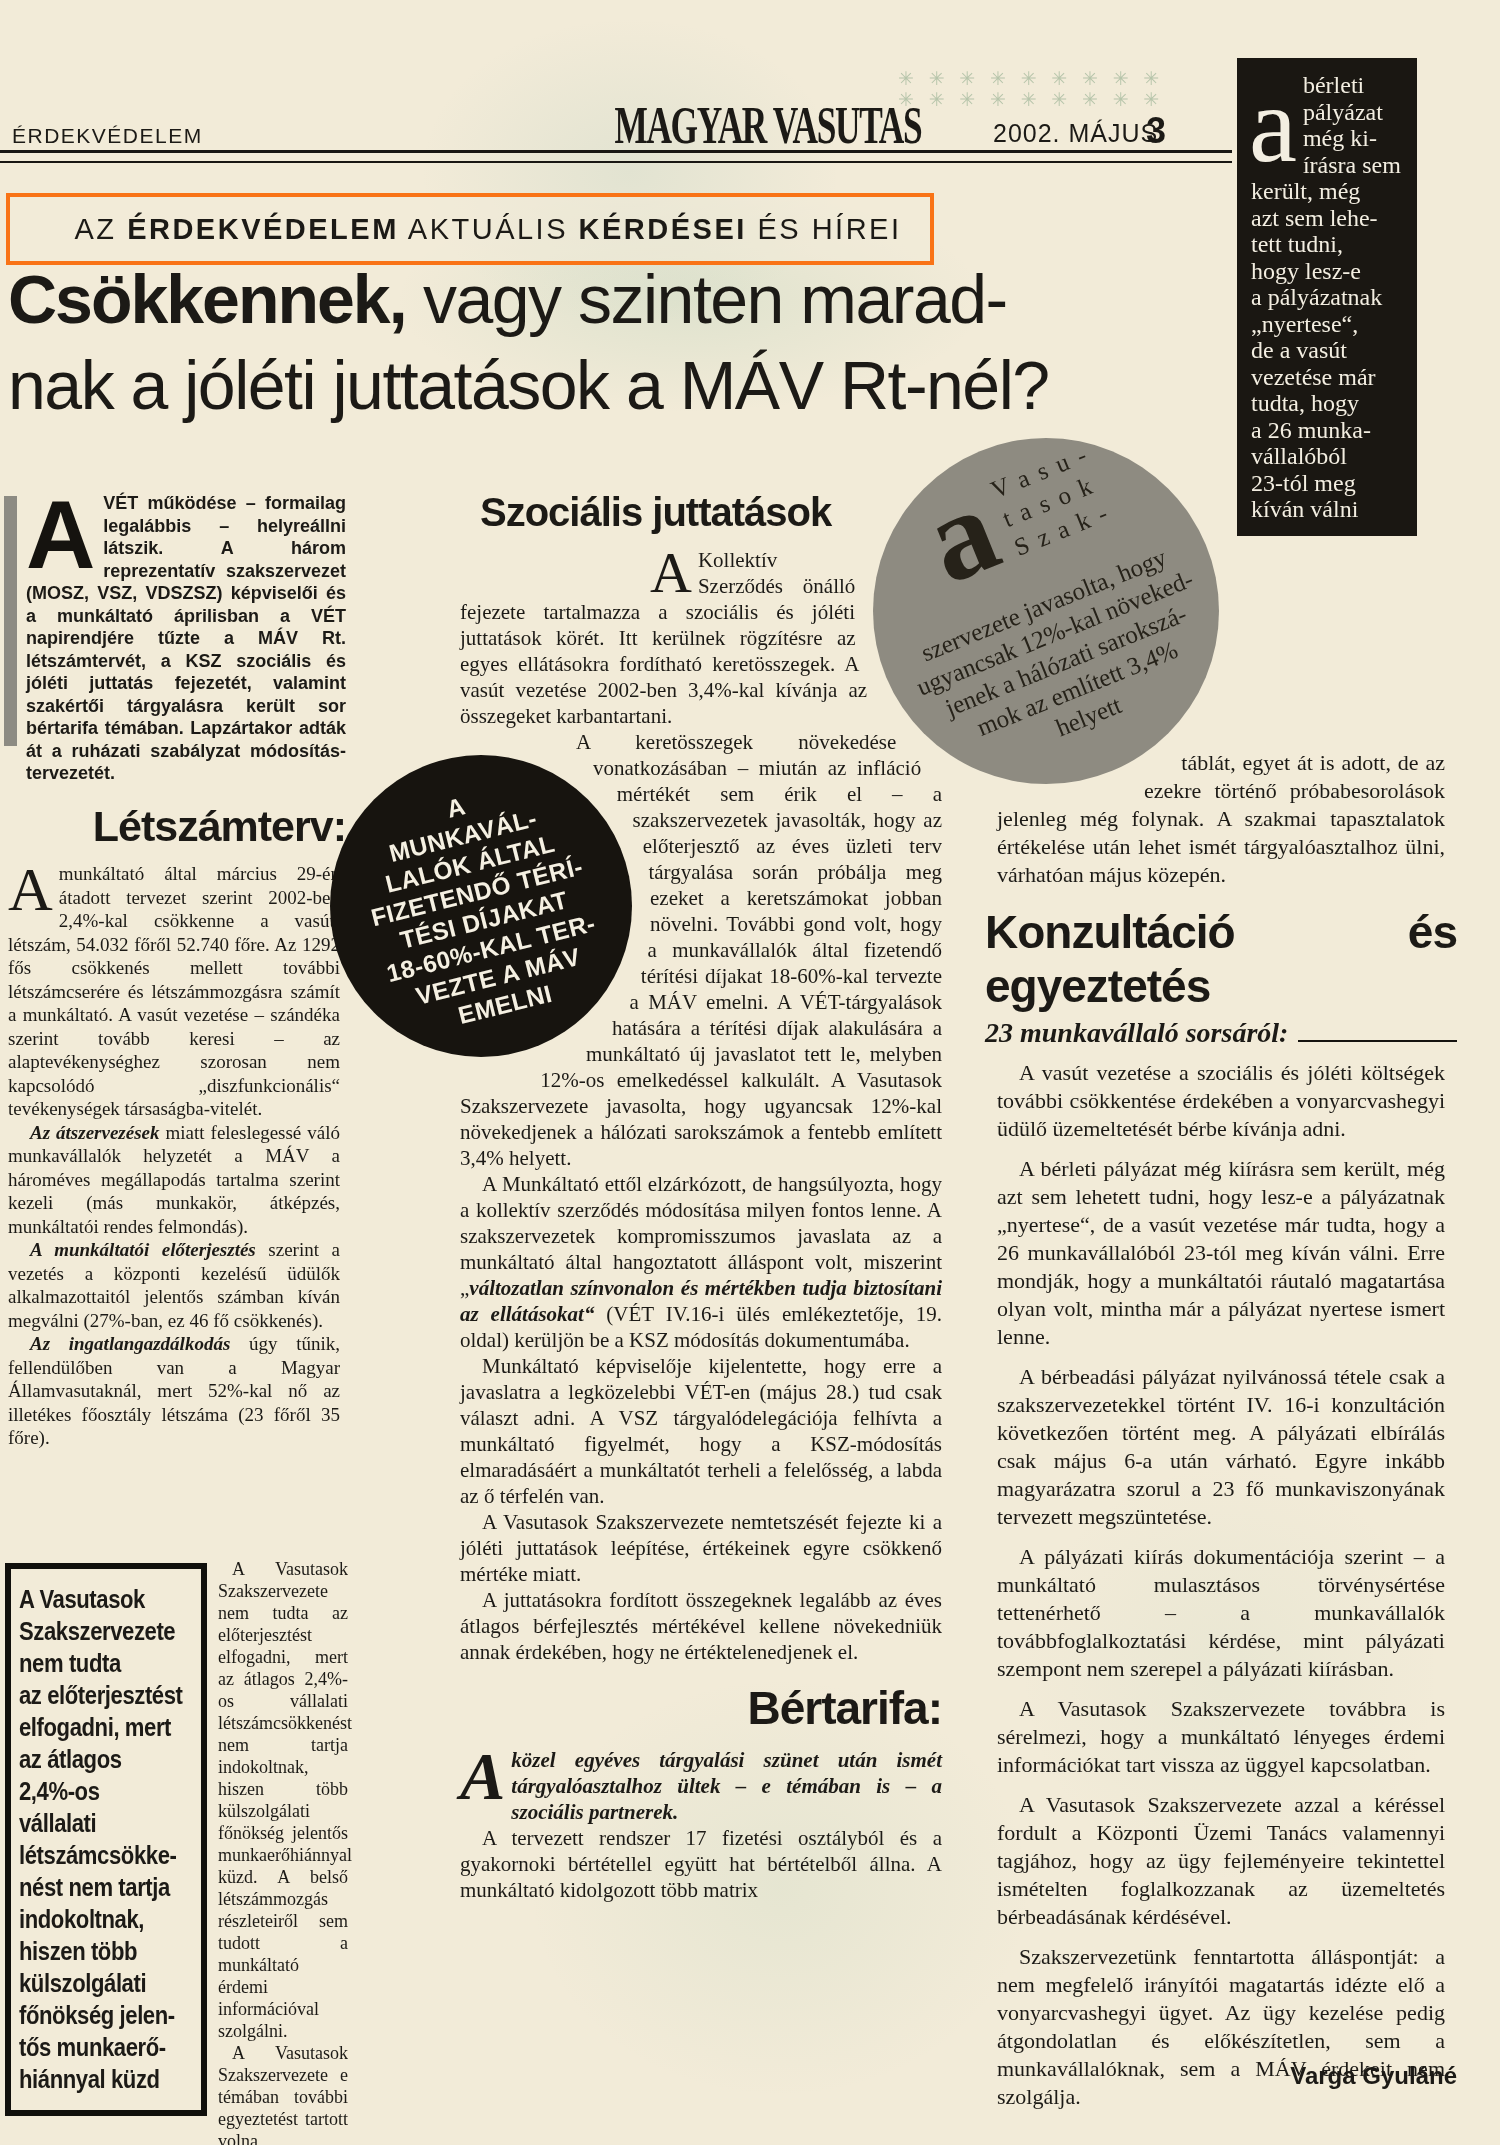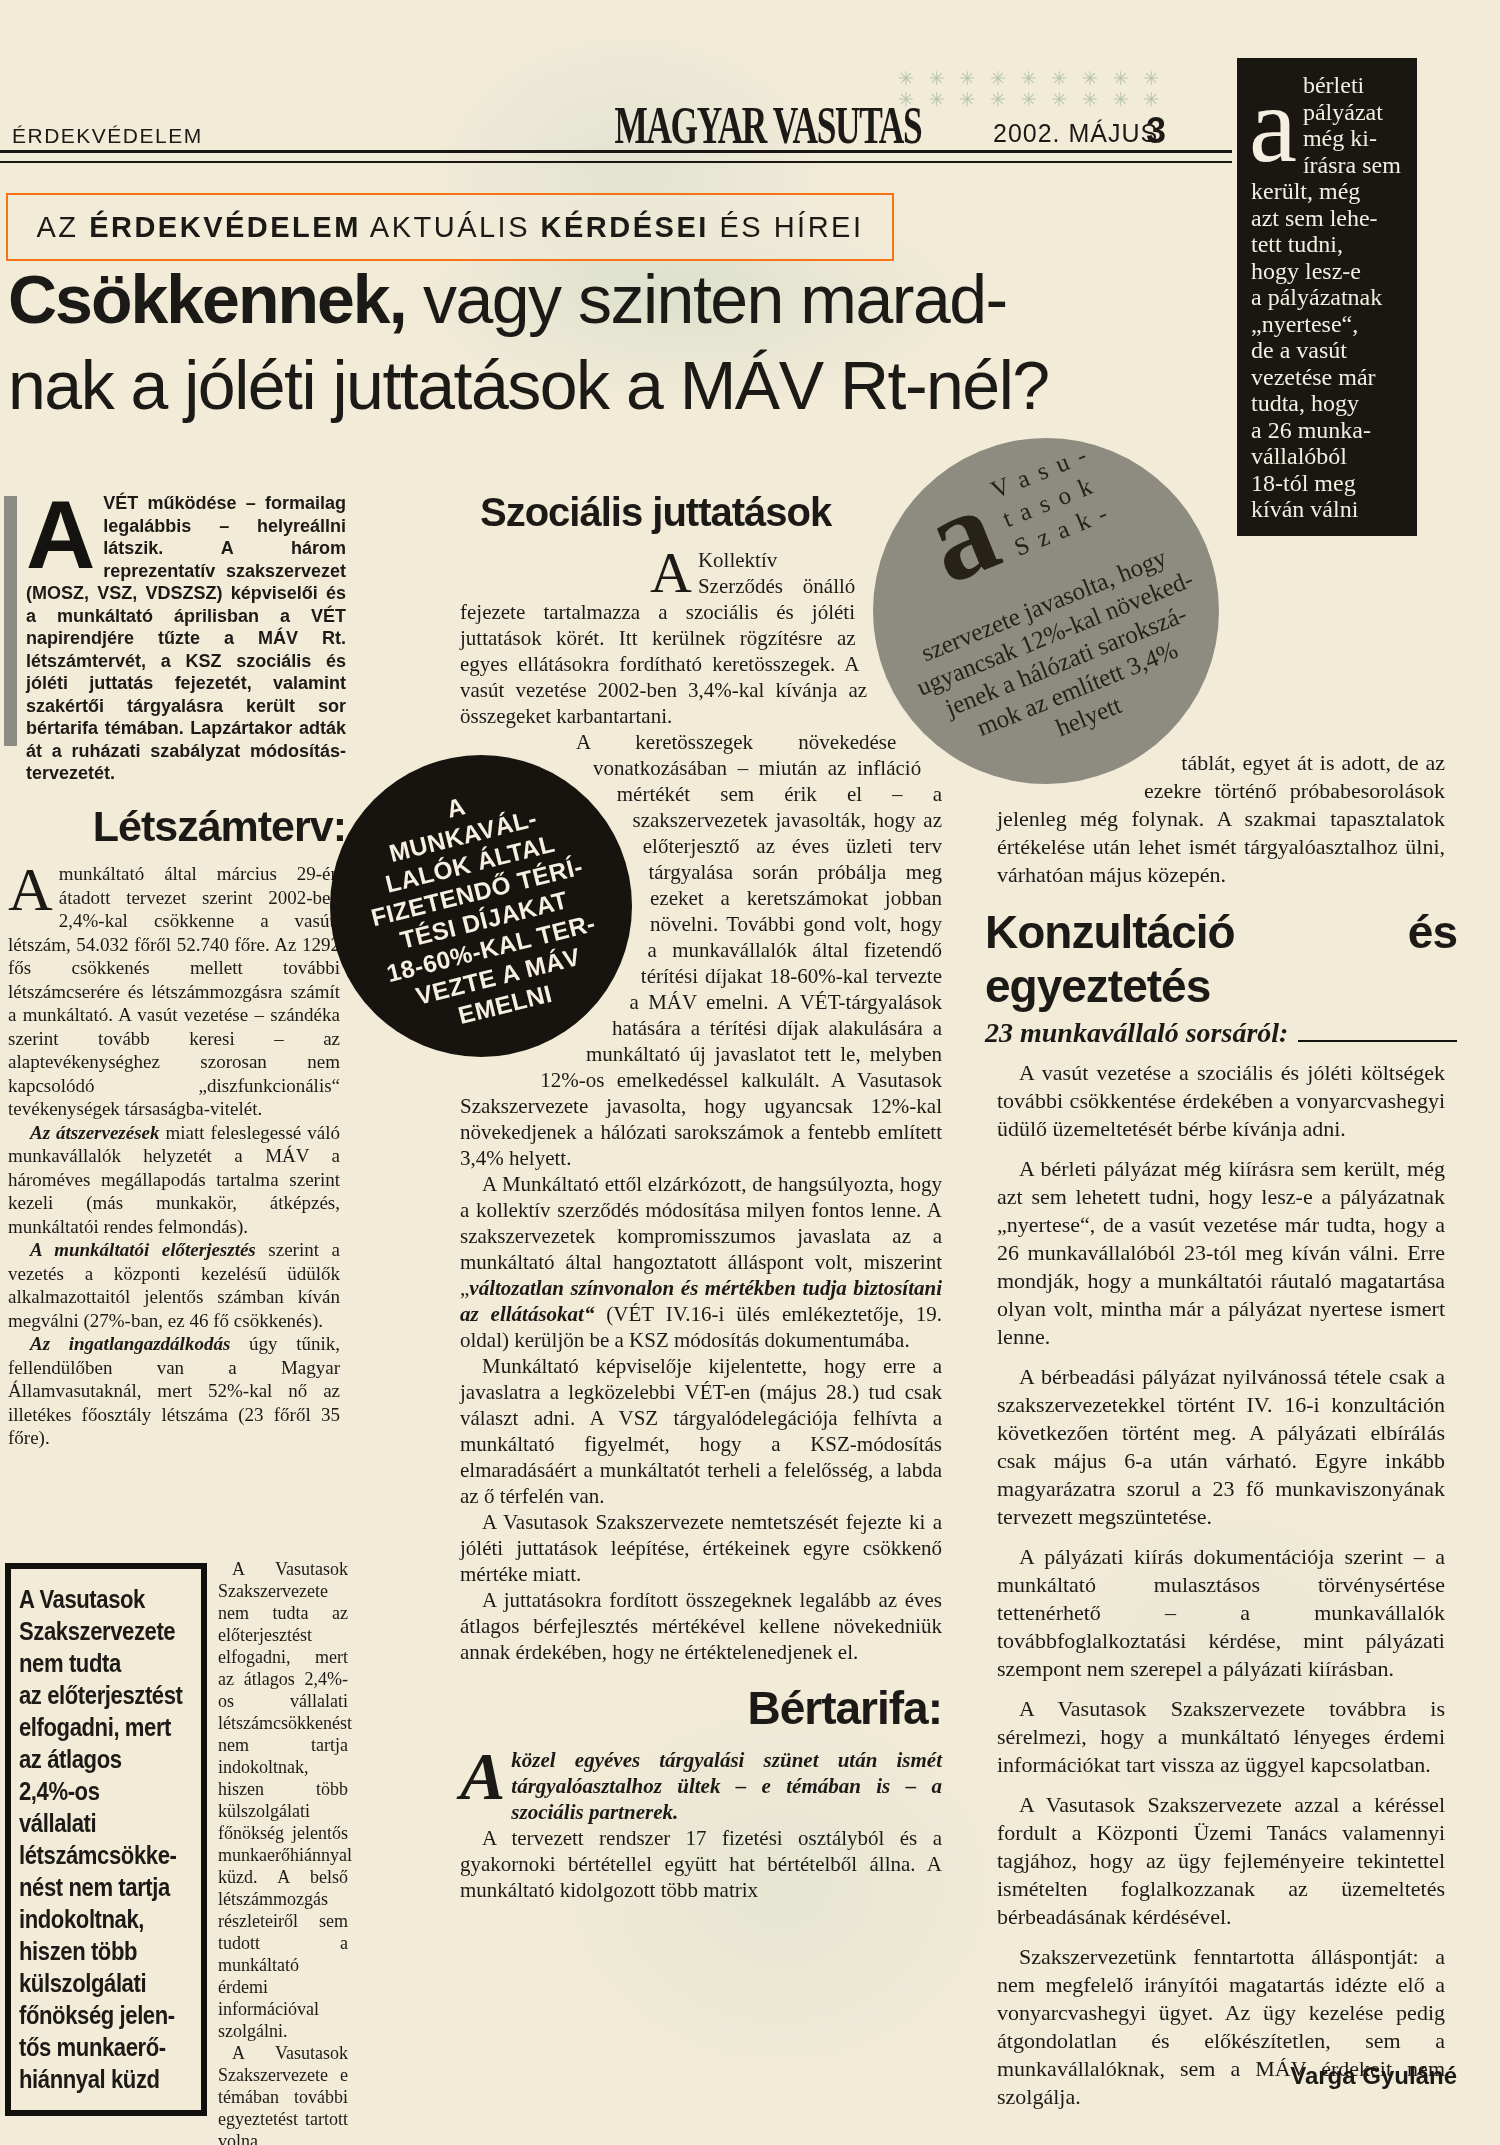--- a/index.html
+++ b/index.html
@@ -16,23 +16,23 @@
     color:rgba(110,150,115,.45);font-size:19px;letter-spacing:5px;line-height:21px;}
   .section-label{position:absolute;left:12px;top:124px;font:21px "Liberation Sans",sans-serif;letter-spacing:1.5px;}
   .rule-double{position:absolute;left:0;top:150px;width:1232px;height:8px;
     border-top:3px solid #191713;border-bottom:2px solid #191713;}
   .masthead{position:absolute;left:560px;top:98px;width:340px;text-align:center;
     font-family:"Liberation Serif",serif;font-weight:bold;font-size:52px;line-height:56px;
     transform:scaleX(.68);transform-origin:center;letter-spacing:-2px;white-space:nowrap;}
   .issue-date{position:absolute;left:993px;top:119px;font:25px "Liberation Sans",sans-serif;letter-spacing:1px;}
   .page-number{position:absolute;left:1146px;top:110px;font:bold 36px "Liberation Sans",sans-serif;}
   
-  .banner{position:absolute;left:6px;top:193px;width:884px;height:64px;border:2px solid #f97316;
+  .banner{position:absolute;left:6px;top:193px;width:884px;height:64px;border:4px solid #f97316;
     display:flex;align-items:center;justify-content:center;background:rgba(242,235,216,.6);
-    font:29px "Liberation Sans",sans-serif;letter-spacing:2.5px;white-space:pre;}
+    font:29px "Liberation Sans",sans-serif;letter-spacing:2.5px;white-space:pre;padding-left:36px;}
   .banner .b{font-weight:bold;}
   
   .headline{position:absolute;left:8px;top:256px;width:1245px;margin:0;z-index:5;
     font-family:"Liberation Sans",sans-serif;font-weight:normal;
     font-size:68px;line-height:86px;letter-spacing:-1.5px;}
   .headline .hl-b{font-weight:bold;letter-spacing:-2px;}
   
   .sidebox{position:absolute;left:1237px;top:58px;width:180px;height:478px;background:#1a1712;
     color:#f3eee1;padding:14px 12px 8px 14px;box-sizing:border-box;
     font-size:24px;line-height:26.5px;}
@@ -120,21 +120,21 @@
 azt sem lehe-
 tett tudni,
 hogy lesz-e
 a pályázatnak
 „nyertese“,
 de a vasút
 vezetése már
 tudta, hogy
 a 26 munka-
 vállalóból
-18-tól meg
+23-tól meg
 kíván válni</span>
   </aside>
 
   <div class="lead-bar"></div>
   <div class="lead">
     <span class="lead-cap">A</span><span>VÉT működése – formailag legalábbis – helyreállni látszik. A három reprezentatív szakszervezet (MOSZ, VSZ, VDSZSZ) képviselői és a munkáltató áprilisban a VÉT napirendjére tűzte a MÁV Rt. létszámtervét, a KSZ szociális és jóléti juttatás fejezetét, valamint szakértői tárgyalásra került sor bértarifa témában. Lapzártakor adták át a ruházati szabályzat módosítás-tervezetét.</span>
   </div>
 
   <div class="sec-head sec1">
       <span>Létszámterv:</span>

